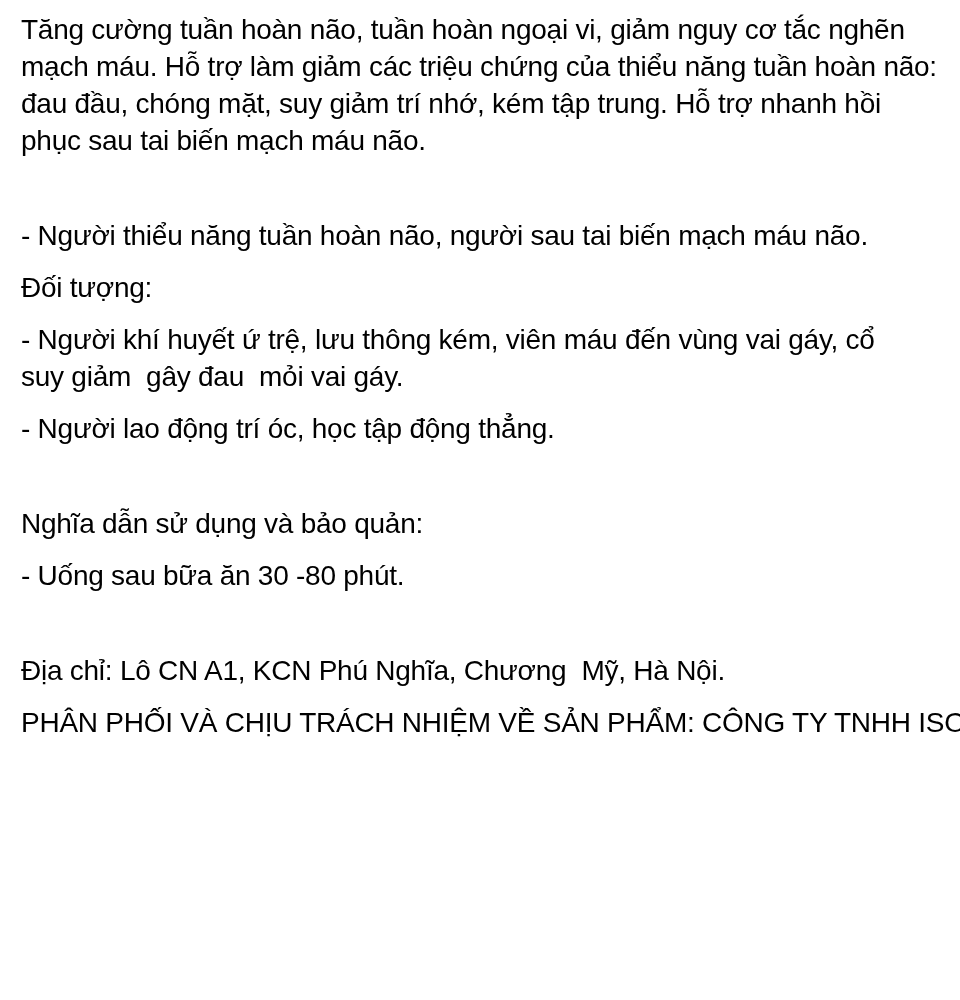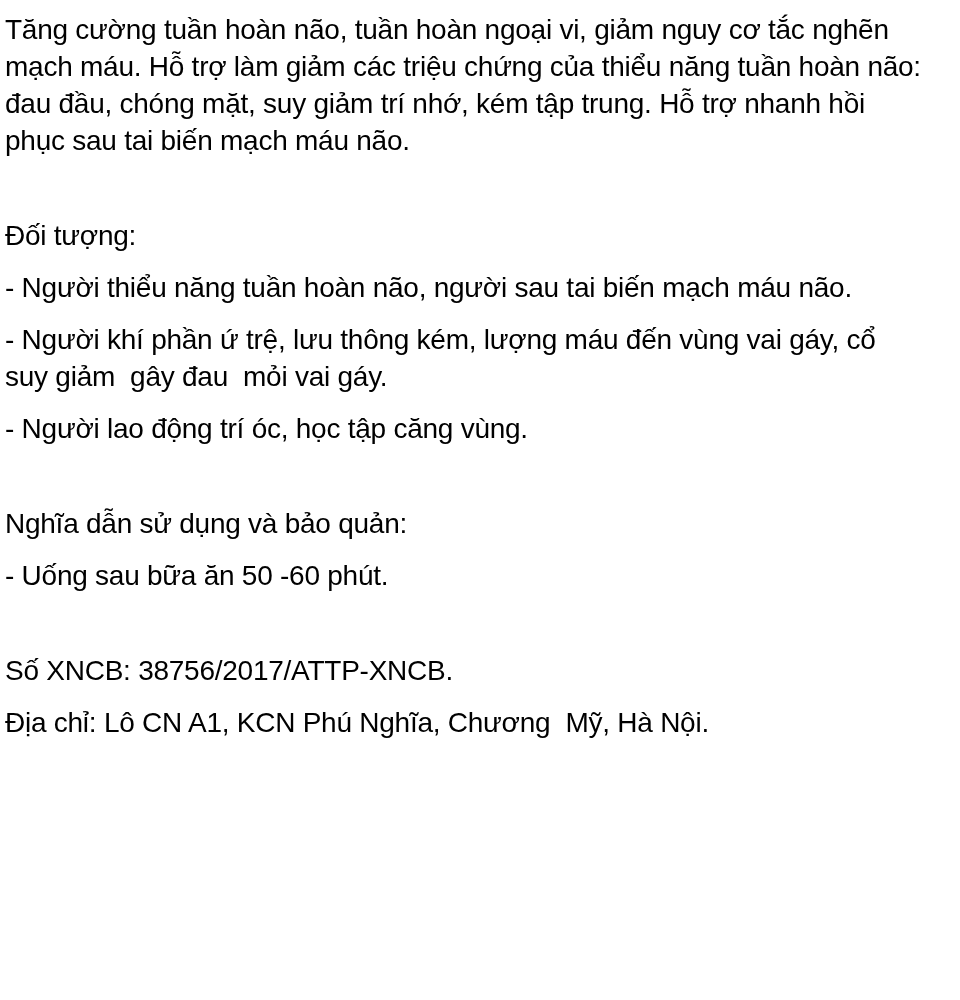--- a/index.html
+++ b/index.html
@@ -12,42 +12,42 @@
     height: 1000px;
     box-sizing: border-box;
     padding: 11px 5px 0 5px;
     overflow: hidden;
     font-family: "Liberation Sans", "DejaVu Sans", sans-serif;
     font-size: 28px;
     line-height: 37px;
     letter-spacing: -0.25px;
     color: #000000;
   }
-  main { display: block; }
+  main { display: block; margin-left: 16px; }
   main p {
     margin: 0 0 15px 0;
     white-space: pre;   
   }
   main p.spacer {
     height: 28px;       
   }
 </style>
 </head>
 <body>
 
 <main>
   <p>Tăng cường tuần hoàn não, tuần hoàn ngoại vi, giảm nguy cơ tắc nghẽn
 mạch máu. Hỗ trợ làm giảm các triệu chứng của thiểu năng tuần hoàn não:
 đau đầu, chóng mặt, suy giảm trí nhớ, kém tập trung. Hỗ trợ nhanh hồi
 phục sau tai biến mạch máu não.</p>
   <p class="spacer"></p>
+  <p>- Người thiểu năng tuần hoàn não, người sau tai biến mạch máu não.</p>
   <p>Đối tượng:</p>
-  <p>- Người thiểu năng tuần hoàn não, người sau tai biến mạch máu não.</p>
-  <p>- Người khí phần ứ trệ, lưu thông kém, lượng máu đến vùng vai gáy, cổ
+  <p>- Người khí huyết ứ trệ, lưu thông kém, viên máu đến vùng vai gáy, cổ
 suy giảm  gây đau  mỏi vai gáy.</p>
-  <p>- Người lao động trí óc, học tập căng vùng.</p>
+  <p>- Người lao động trí óc, học tập động thẳng.</p>
   <p class="spacer"></p>
   <p>Nghĩa dẫn sử dụng và bảo quản:</p>
-  <p>- Uống sau bữa ăn 50 -60 phút.</p>
+  <p>- Uống sau bữa ăn 30 -80 phút.</p>
   <p class="spacer"></p>
-  <p>Số XNCB: 38756/2017/ATTP-XNCB.</p>
   <p>Địa chỉ: Lô CN A1, KCN Phú Nghĩa, Chương  Mỹ, Hà Nội.</p>
+  <p>PHÂN PHỐI VÀ CHỊU TRÁCH NHIỆM VỀ SẢN PHẨM: CÔNG TY TNHH ISO</p>
 </main>
 
 </body></html>

